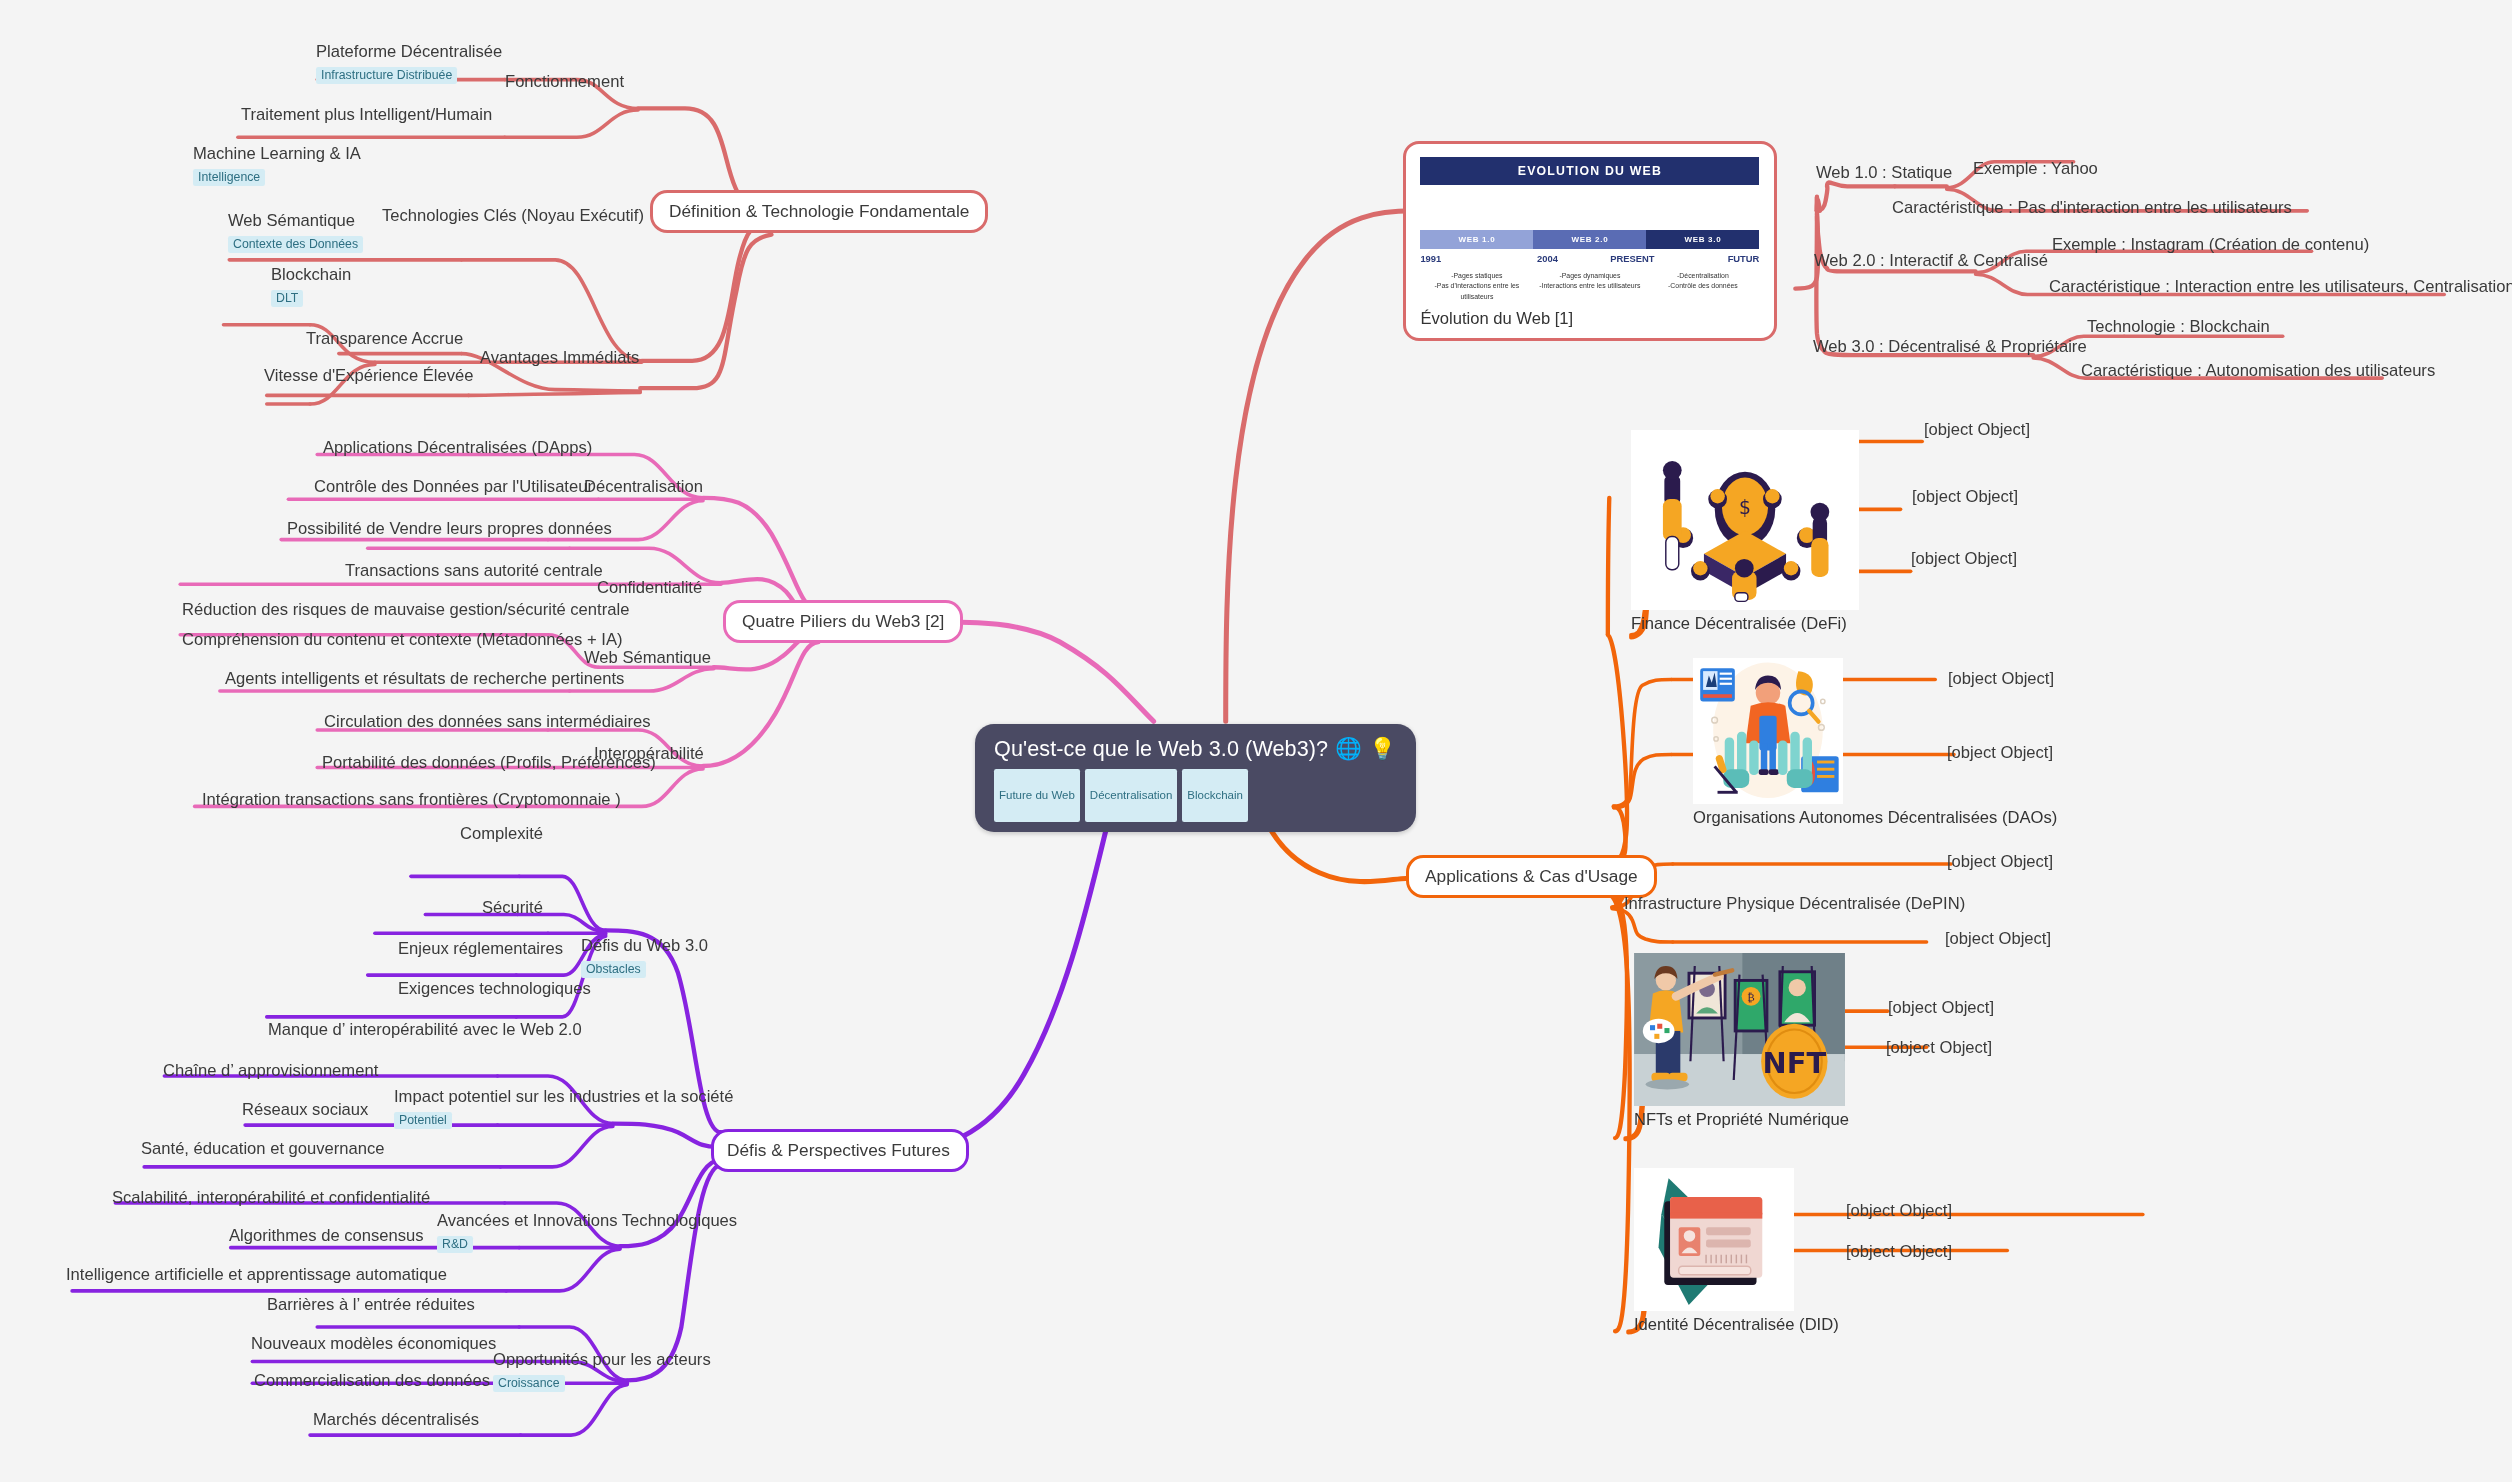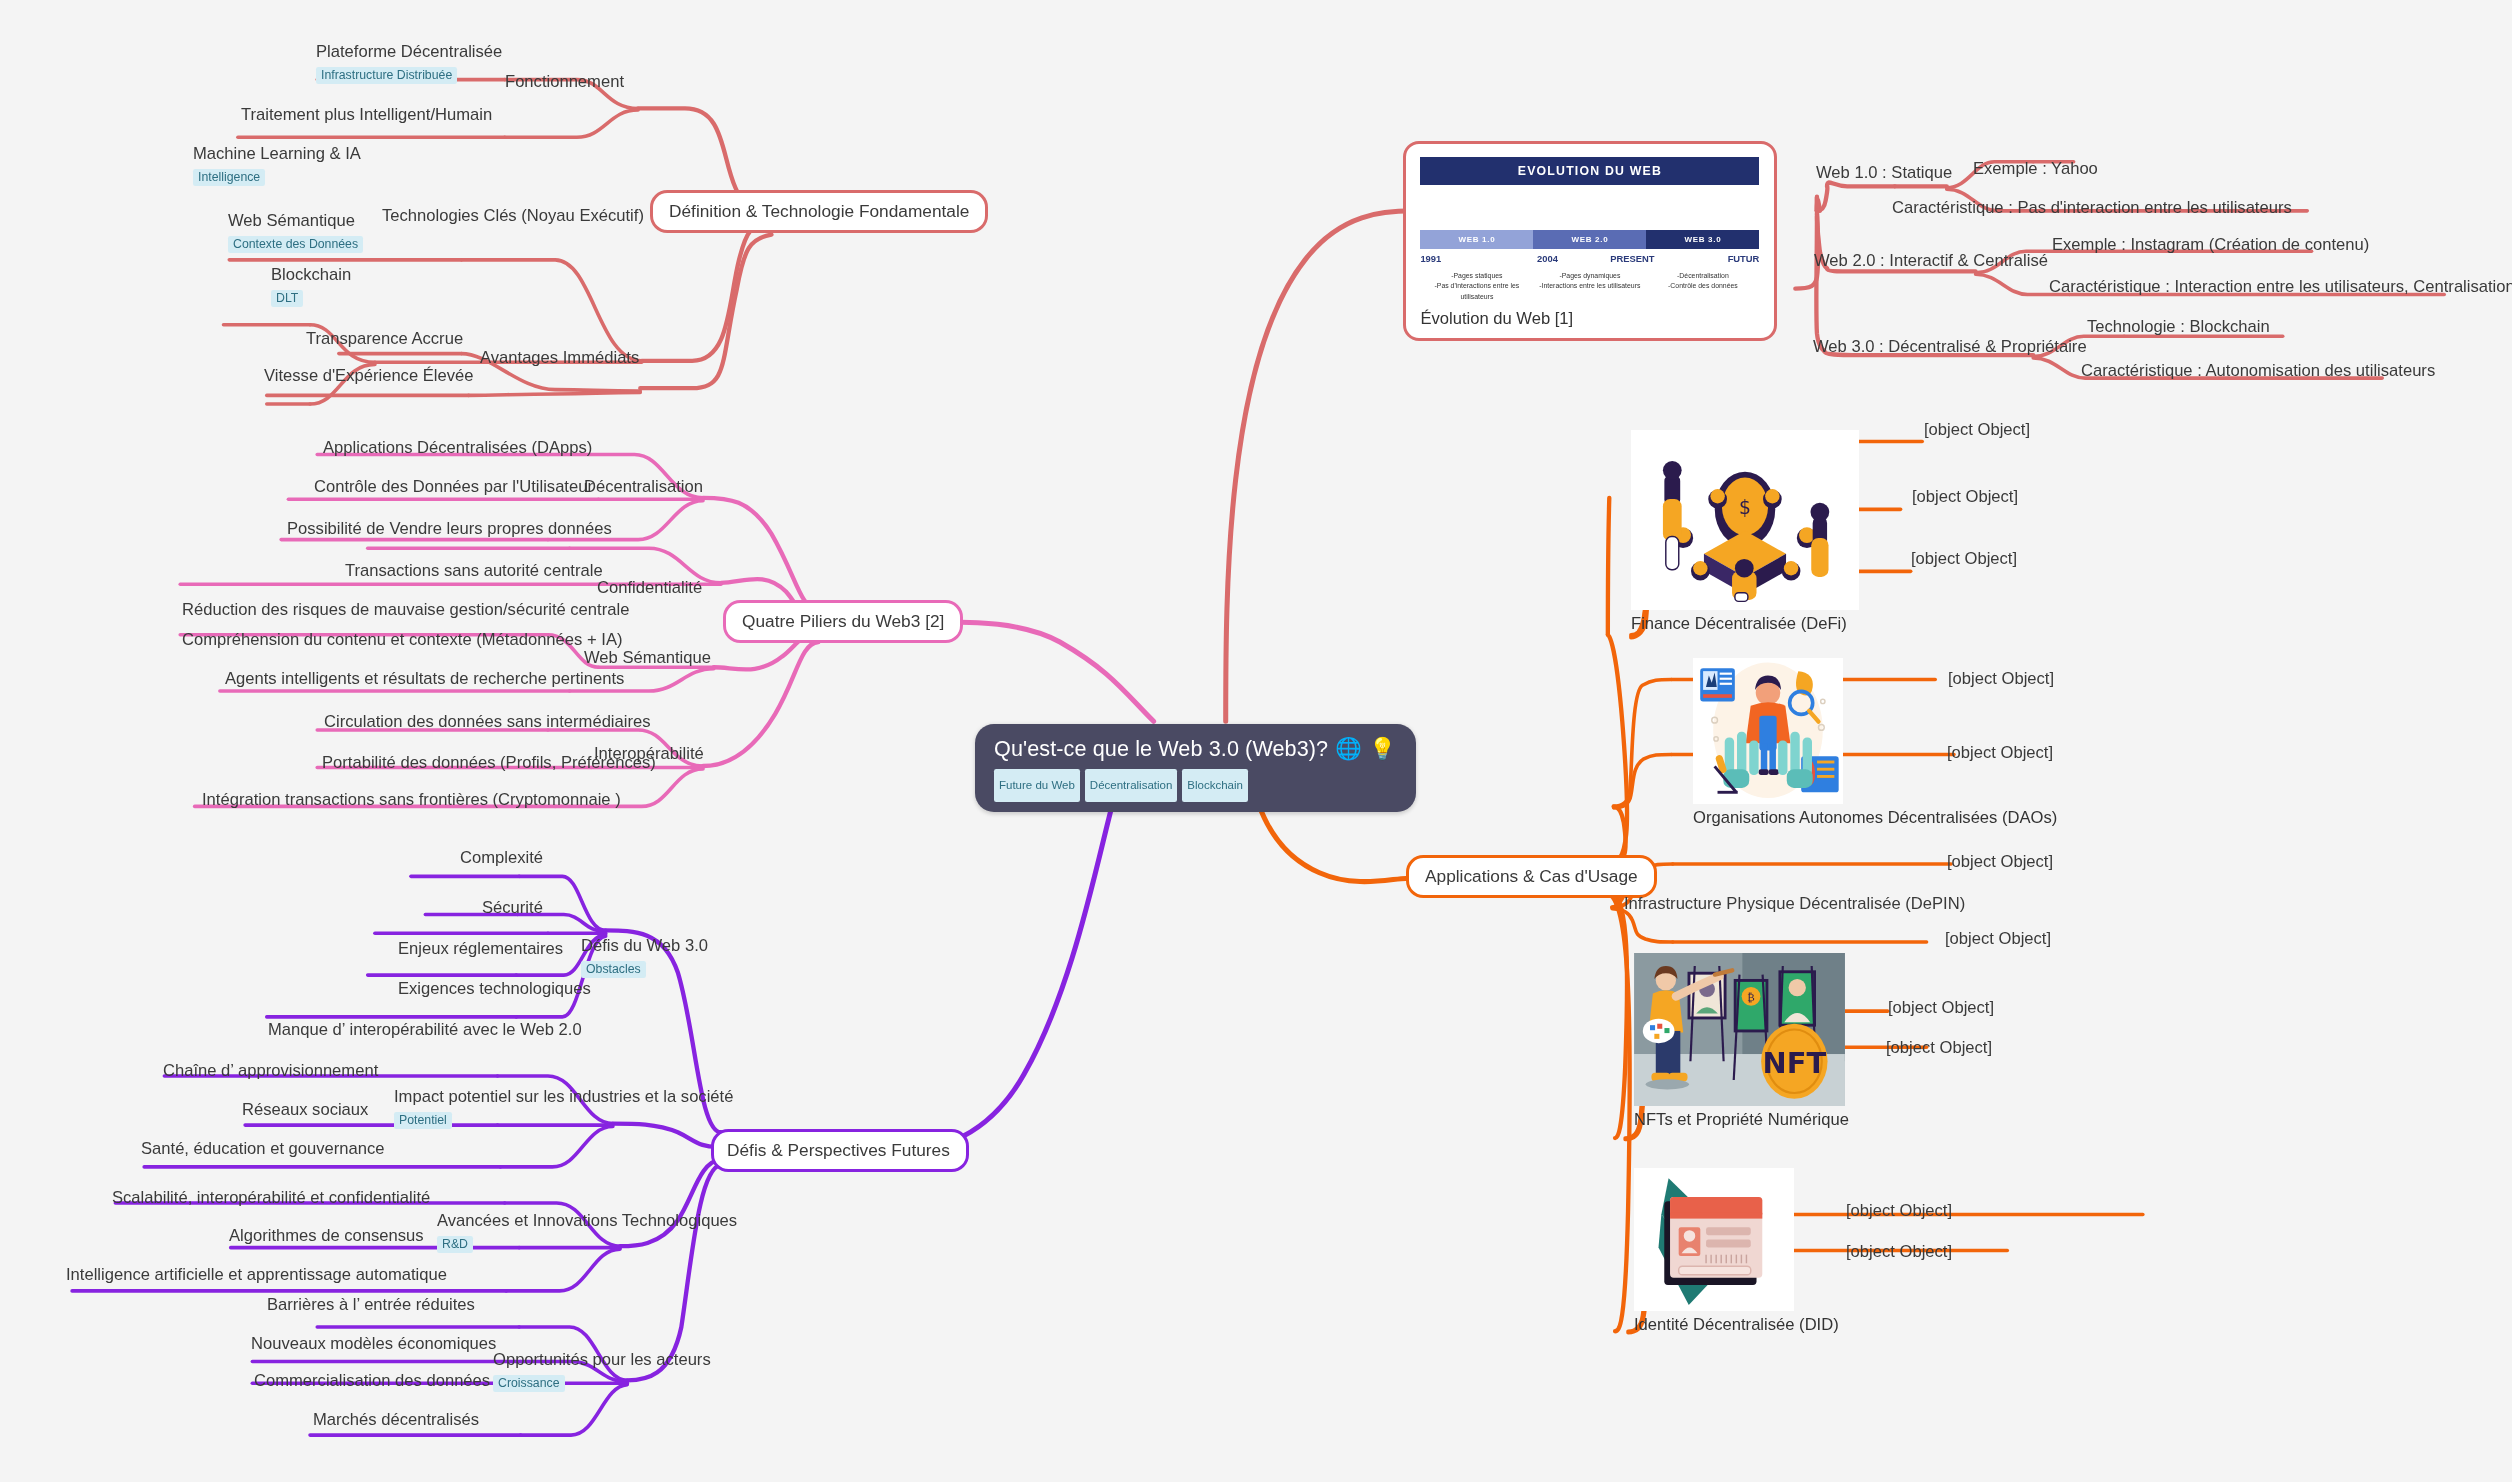--- a/index.html
+++ b/index.html
@@ -20,21 +20,21 @@
   .root{
     background:#4a4a63;color:#ffffff;border-radius:19px;
     padding:11.5px 19px 10px 19px;
     box-shadow:0 1.4px 4.3px rgba(0,0,0,.18);
     margin-top:26px;
   }
   .root .title{font-size:21.6px;letter-spacing:0.1px;display:flex;align-items:center;gap:7.2px;}
   .root .tags{margin-top:7.2px;display:flex;gap:5px;}
   .root .tags span{
     background:#d4ecf4;color:#2e6f82;font-size:11.5px;
-    padding:10px 5px;border-radius:2.2px;line-height:1.15;
+    padding:20px 5px;border-radius:2.2px;line-height:1.15;
   }
 
   
   .pill{
     background:#ffffff;border-radius:17.3px;padding:8px 16px;
     font-size:17.3px;color:#3a3a3a;border:3.6px solid #d96b6b;
   }
   .pill.pink{border-color:#e86ab8;}
   .pill.purple{border-color:#8723e0;}
   .pill.orange{border-color:#f2650a;}
@@ -369,21 +369,21 @@
 </div>
 
 <div class="node pill purple" style="left:711px;top:1129px;padding-left:13px;">
   <span>Défis &amp; Perspectives Futures</span>
 </div>
 
 <div class="node lbl-wrap" style="left:581px;top:936px;">
   <span class="lbl">Défis du Web 3.0</span>
   <span class="tag">Obstacles</span>
 </div>
-<div class="node lbl" style="left:460px;top:848px;">
+<div class="node lbl" style="left:460px;top:824px;">
   <span>Complexité</span>
 </div>
 <div class="node lbl" style="left:482px;top:898px;">
   <span>Sécurité</span>
 </div>
 <div class="node lbl" style="left:398px;top:939px;">
   <span>Enjeux réglementaires</span>
 </div>
 <div class="node lbl" style="left:398px;top:979px;">
   <span>Exigences technologiques</span>

